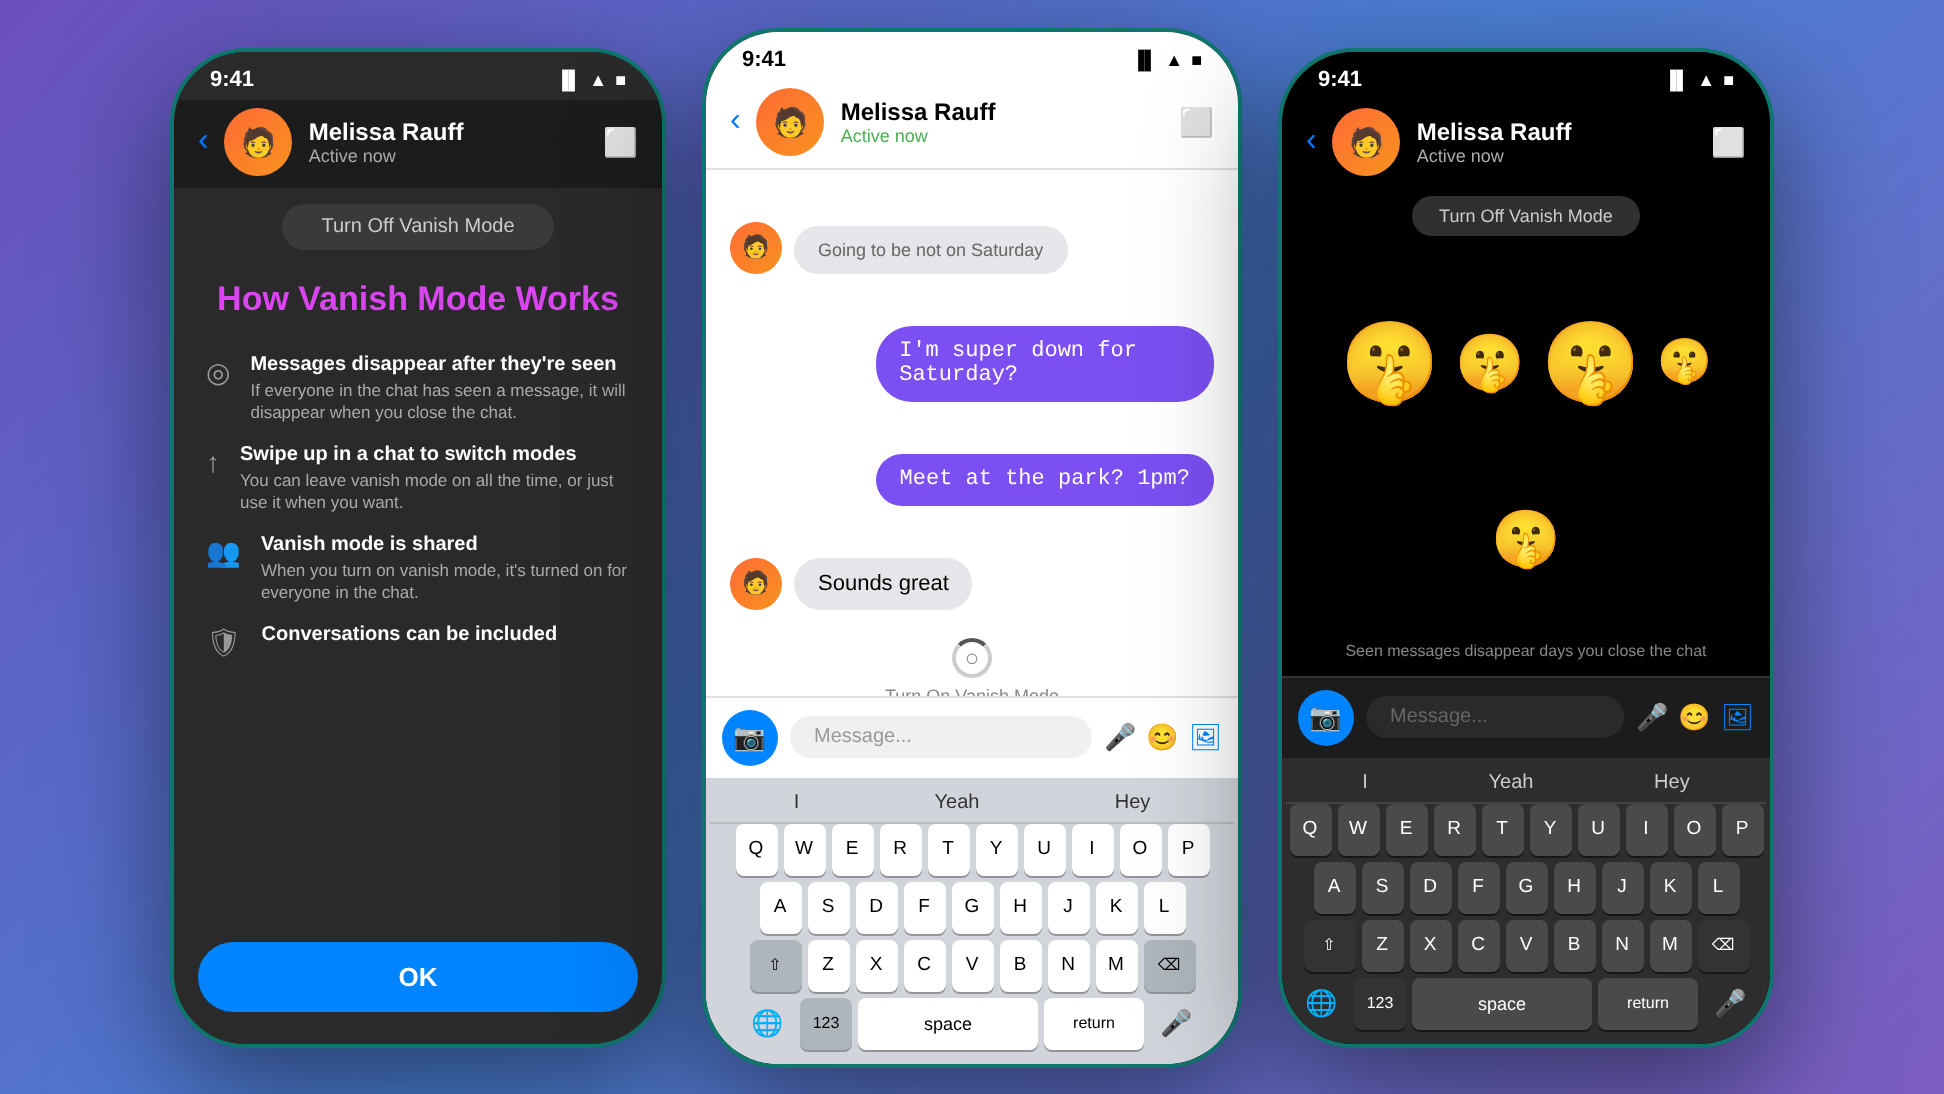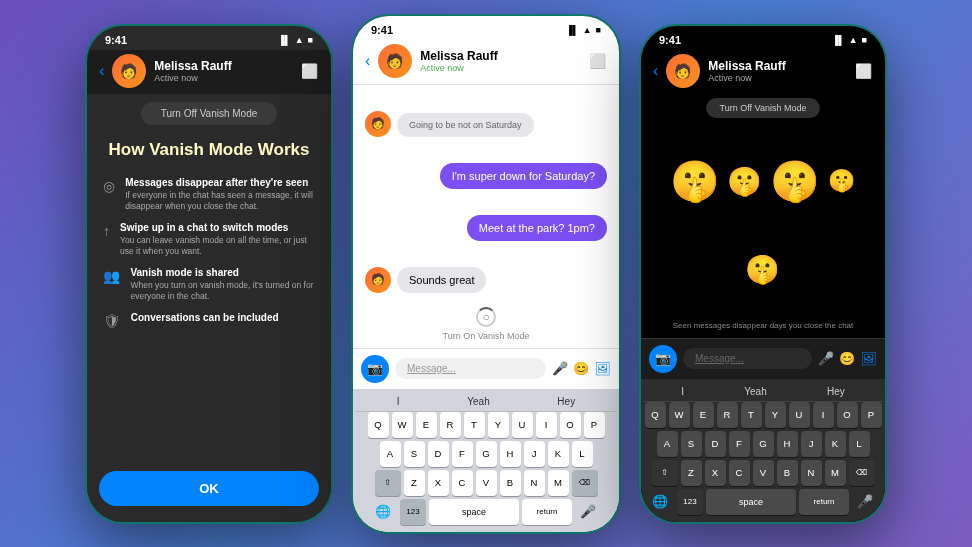--- a/index.html
+++ b/index.html
@@ -112,21 +112,21 @@
     .turn-off-btn {
       background: #3a3a3a;
       border-radius: 20px;
       padding: 6px 20px;
       color: #ccc;
       font-size: 10px;
       margin-bottom: 14px;
     }
     .vanish-title {
       text-align: left;
-      color: #fef9c3;
+      color: #d946ef;
       font-size: 17px;
       font-weight: 600;
       line-height: 1.3;
       margin-bottom: 16px;
     }
     .feature-list {
       width: 100%;
       display: flex;
       flex-direction: column;
       gap: 10px;
@@ -186,21 +186,21 @@
     }
     .msg-row.right { justify-content: flex-end; }
     .msg-row.left { justify-content: flex-start; gap: 6px; }
     .msg-bubble {
       padding: 7px 12px;
       border-radius: 18px;
       font-size: 11px;
       max-width: 70%;
       margin-top: 20px;
     }
-    .msg-bubble.purple { background: #7b4ff2; color: #fff; }
+    .msg-bubble.purple { background: #7b4ff2; color: #fff; font-family: Liberation Mono, monospace; }
     .msg-bubble.gray { background: #e5e5ea; color: #000; }
     .msg-avatar-sm {
       width: 26px;
       height: 26px;
       border-radius: 50%;
       background: linear-gradient(135deg, #ff6b35, #f7931e);
       display: flex;
       align-items: center;
       justify-content: center;
       font-size: 11px;
@@ -252,21 +252,20 @@
       font-size: 13px;
       flex-shrink: 0;
     }
     .msg-input {
       flex: 1;
       background: #f0f0f0;
       border-radius: 18px;
       padding: 5px 12px;
       font-size: 10px;
       color: #999;
-      text-decoration: underline;
     }
     .msg-input.dark-input {
       background: #2a2a2a;
       color: #666;
     }
     .input-icons {
       display: flex;
       gap: 5px;
       color: #0084ff;
       font-size: 13px;

